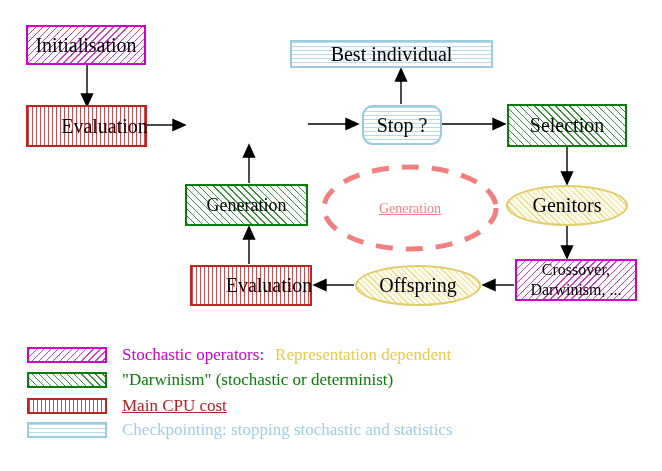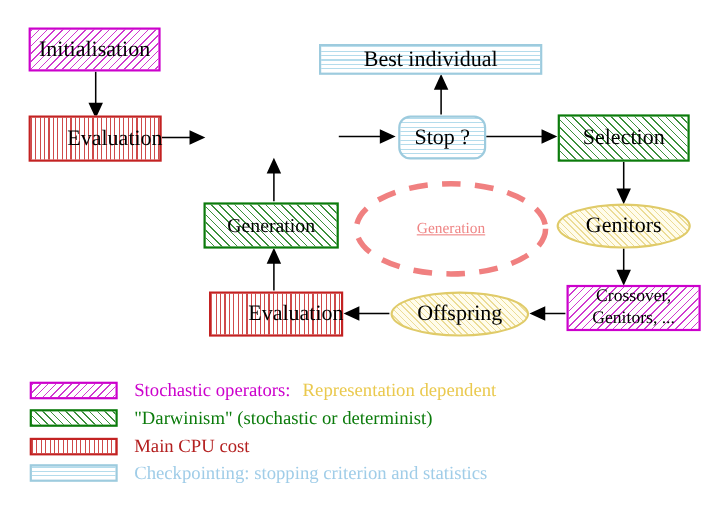--- a/index.html
+++ b/index.html
@@ -41,21 +41,21 @@
     display:flex;align-items:center;justify-content:center;
     color:#ef8585;font-size:14px;text-decoration:underline;
   }
   .crossover-text{font-size:16px;line-height:1.25;text-align:center;}
   
   .swatch{position:absolute;left:27px;width:80px;height:16px;box-sizing:border-box;}
   .legend-text{position:absolute;left:122px;font-size:17px;white-space:nowrap;}
   .lg-magenta{color:#cc00cc;}
   .lg-gold{color:#eac94e;margin-left:11px;margin-top:29px;}
   .lg-green{color:#0b7b0b;}
-  .lg-red{color:#b42020;}
+  .lg-red{color:#b42020;text-decoration:underline;}
   .lg-cyan{color:#a0cde8;}
   svg{display:block;}
 </style>
 </head>
 <body>
 
 <div class="stage">
 
   <svg class="layer" width="662" height="471" viewBox="0 0 662 471" aria-hidden="true">
     <g stroke="#000" stroke-width="1.4" fill="#000">
@@ -131,37 +131,37 @@
 
   <div class="node hatch-green" style="left:185px;top:184px;width:123px;height:42px;font-size:18px;">Generation</div>
 
   <div class="generation-label">Generation</div>
 
   <div class="node ellipse-yellow" style="left:506px;top:185px;width:122px;height:41px;">Genitors</div>
 
   <div class="node hatch-magenta" style="left:515px;top:259px;width:122px;height:42px;">
     <div class="crossover-text">
       <div>Crossover,</div>
-      <div>Genitors, ...</div>
+      <div>Darwinism, ...</div>
     </div>
   </div>
 
   <div class="node stripe-red" style="left:190px;top:265px;width:122px;height:41px;">Evaluation</div>
 
   <div class="node ellipse-yellow" style="left:355px;top:265px;width:126px;height:41px;">Offspring</div>
 
   <div>
     <div class="swatch hatch-magenta" style="top:347px;"></div>
     <div class="legend-text" style="top:345px;">
       <span class="lg-magenta">Stochastic operators:</span><span class="lg-gold">Representation dependent</span>
     </div>
 
     <div class="swatch hatch-green" style="top:372px;"></div>
     <div class="legend-text lg-green" style="top:370px;">"Darwinism" (stochastic or determinist)</div>
 
     <div class="swatch stripe-red" style="top:398px;"></div>
     <div class="legend-text lg-red" style="top:396px;">Main CPU cost</div>
 
     <div class="swatch stripe-cyan" style="top:422px;"></div>
-    <div class="legend-text lg-cyan" style="top:420px;">Checkpointing: stopping criterion and statistics</div>
+    <div class="legend-text lg-cyan" style="top:420px;">Checkpointing: stopping stochastic and statistics</div>
   </div>
 
 </div>
 
 </body></html>

